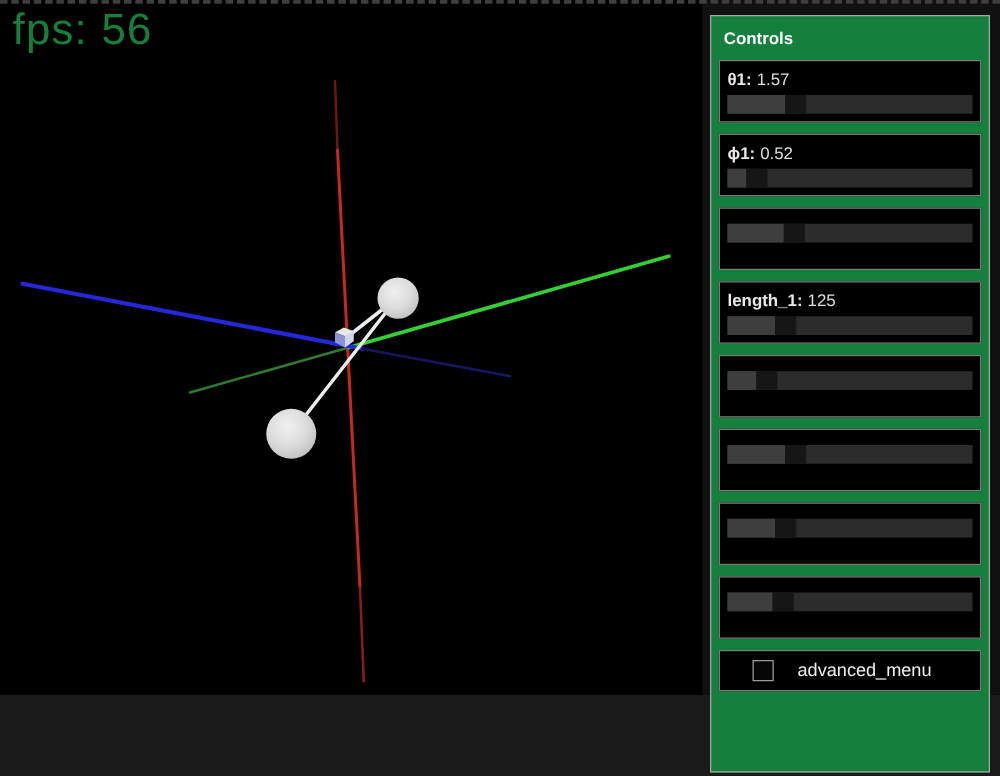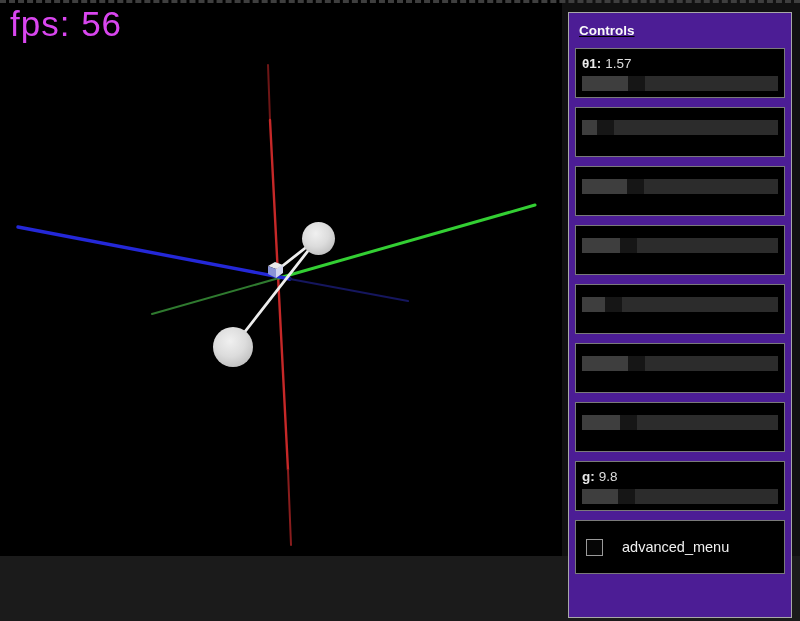--- a/index.html
+++ b/index.html
@@ -2,36 +2,36 @@
 <html><head>
 <meta charset="utf-8">
 <style>
   html,body{margin:0;padding:0;background:#111;width:800px;height:621px;overflow:hidden;
     font-family:"Liberation Sans", sans-serif;}
   #stage{position:relative;width:800px;height:621px;}
   .top-dash{position:absolute;top:0;left:0;width:800px;height:0;border-top:3px dashed #3e3e3e;z-index:6;}
   .footer{position:absolute;top:556px;left:0;width:800px;height:65px;background:#1b1b1b;z-index:1;}
   .canvas-wrap{position:absolute;top:0;left:0;width:562px;height:556px;background:#000;z-index:2;}
   .scene-svg{position:absolute;top:0;left:0;}
-  .fps{position:absolute;top:4px;left:10px;font-size:35px;font-weight:400;color:#d946ef;letter-spacing:1px;z-index:3;}
+  .fps{position:absolute;top:4px;left:10px;font-size:35px;font-weight:400;color:#15803d;letter-spacing:1px;z-index:3;}
   .sphere{position:absolute;border-radius:50%;z-index:4;
     background:radial-gradient(circle at 42% 35%, #f0f0f0 0%, #dcdcdc 45%, #bdbdbd 82%, #9e9e9e 100%);}
   .panel{position:absolute;left:568px;top:12px;width:224px;height:606px;box-sizing:border-box;
-    background:#4c1d95;border:1px solid #a8a8a8;padding:6px;z-index:5;text-decoration:underline;}
+    background:#15803d;border:1px solid #a8a8a8;padding:6px;z-index:5;}
   .panel-title{font-size:13.5px;font-weight:bold;color:#fafafa;margin:4px 0 10px 4px;}
   .ctl-box{box-sizing:border-box;width:100%;height:50px;margin-bottom:9px;background:#000;
     border:1px solid #7a7a7a;padding:7px 6px 0 6px;}
   .ctl-text{font-size:13.5px;color:#e9e9e9;white-space:nowrap;}
   .ctl-label{font-weight:bold;}
   .ctl-value{font-weight:normal;margin-left:4px;color:#dedede;text-align:right;}
   .slider{position:relative;margin-top:5px;height:15px;background:#2c2c2c;}
   .slider .fill{position:absolute;left:0;top:0;height:100%;background:#3e3e3e;}
   .slider .handle{position:absolute;top:0;height:100%;width:17px;background:#161616;}
-  .adv-box{box-sizing:border-box;width:100%;height:54px;background:#000;border:1px solid #7a7a7a;
-    display:flex;align-items:center;padding:0 6px;}
+  .adv-box{box-sizing:border-box;width:100%;height:33px;background:#000;border:1px solid #7a7a7a;
+    display:flex;align-items:center;padding:0 22px;}
   .adv-checkbox{width:17px;height:17px;box-sizing:border-box;border:1px solid #9a9a9a;background:#060606;margin-left:4px;}
   .adv-label{margin-left:19px;font-size:14.5px;color:#f0f0f0;}
 </style>
 </head>
 <body>
 
 <div id="stage">
   <div class="footer"></div>
 
   <div class="canvas-wrap">
@@ -63,34 +63,40 @@
     <div class="ctl-text">
       <span class="ctl-label">θ1:</span><span class="ctl-value">1.57</span>
     </div>
     <div class="slider">
       <div class="fill" style="width: 23.6%;"></div>
       <div class="handle" style="left: 23.6%;"></div>
     </div>
   </div>
 
   <div class="ctl-box">
+    <div class="ctl-text">
+      <span class="ctl-label">ϕ1:</span><span class="ctl-value">0.52</span>
+    </div>
     <div class="slider">
       <div class="fill" style="width: 7.6%;"></div>
       <div class="handle" style="left: 7.6%;"></div>
     </div>
   </div>
 
   <div class="ctl-box">
     <div class="slider">
       <div class="fill" style="width: 22.9%;"></div>
       <div class="handle" style="left: 22.9%;"></div>
     </div>
   </div>
 
   <div class="ctl-box">
+    <div class="ctl-text">
+      <span class="ctl-label">length_1:</span><span class="ctl-value">125</span>
+    </div>
     <div class="slider">
       <div class="fill" style="width: 19.2%;"></div>
       <div class="handle" style="left: 19.2%;"></div>
     </div>
   </div>
 
   <div class="ctl-box">
     <div class="slider">
       <div class="fill" style="width: 11.5%;"></div>
       <div class="handle" style="left: 11.5%;"></div>
@@ -106,23 +112,20 @@
 
 
   <div class="ctl-box">
     <div class="slider">
       <div class="fill" style="width: 19.2%;"></div>
       <div class="handle" style="left: 19.2%;"></div>
     </div>
   </div>
 
   <div class="ctl-box">
-    <div class="ctl-text">
-      <span class="ctl-label">g:</span><span class="ctl-value">9.8</span>
-    </div>
     <div class="slider">
       <div class="fill" style="width: 18.5%;"></div>
       <div class="handle" style="left: 18.5%;"></div>
     </div>
   </div>
 </div>
     <div class="adv-box">
       <div class="adv-checkbox"></div>
       <div class="adv-label">advanced_menu</div>
     </div>

